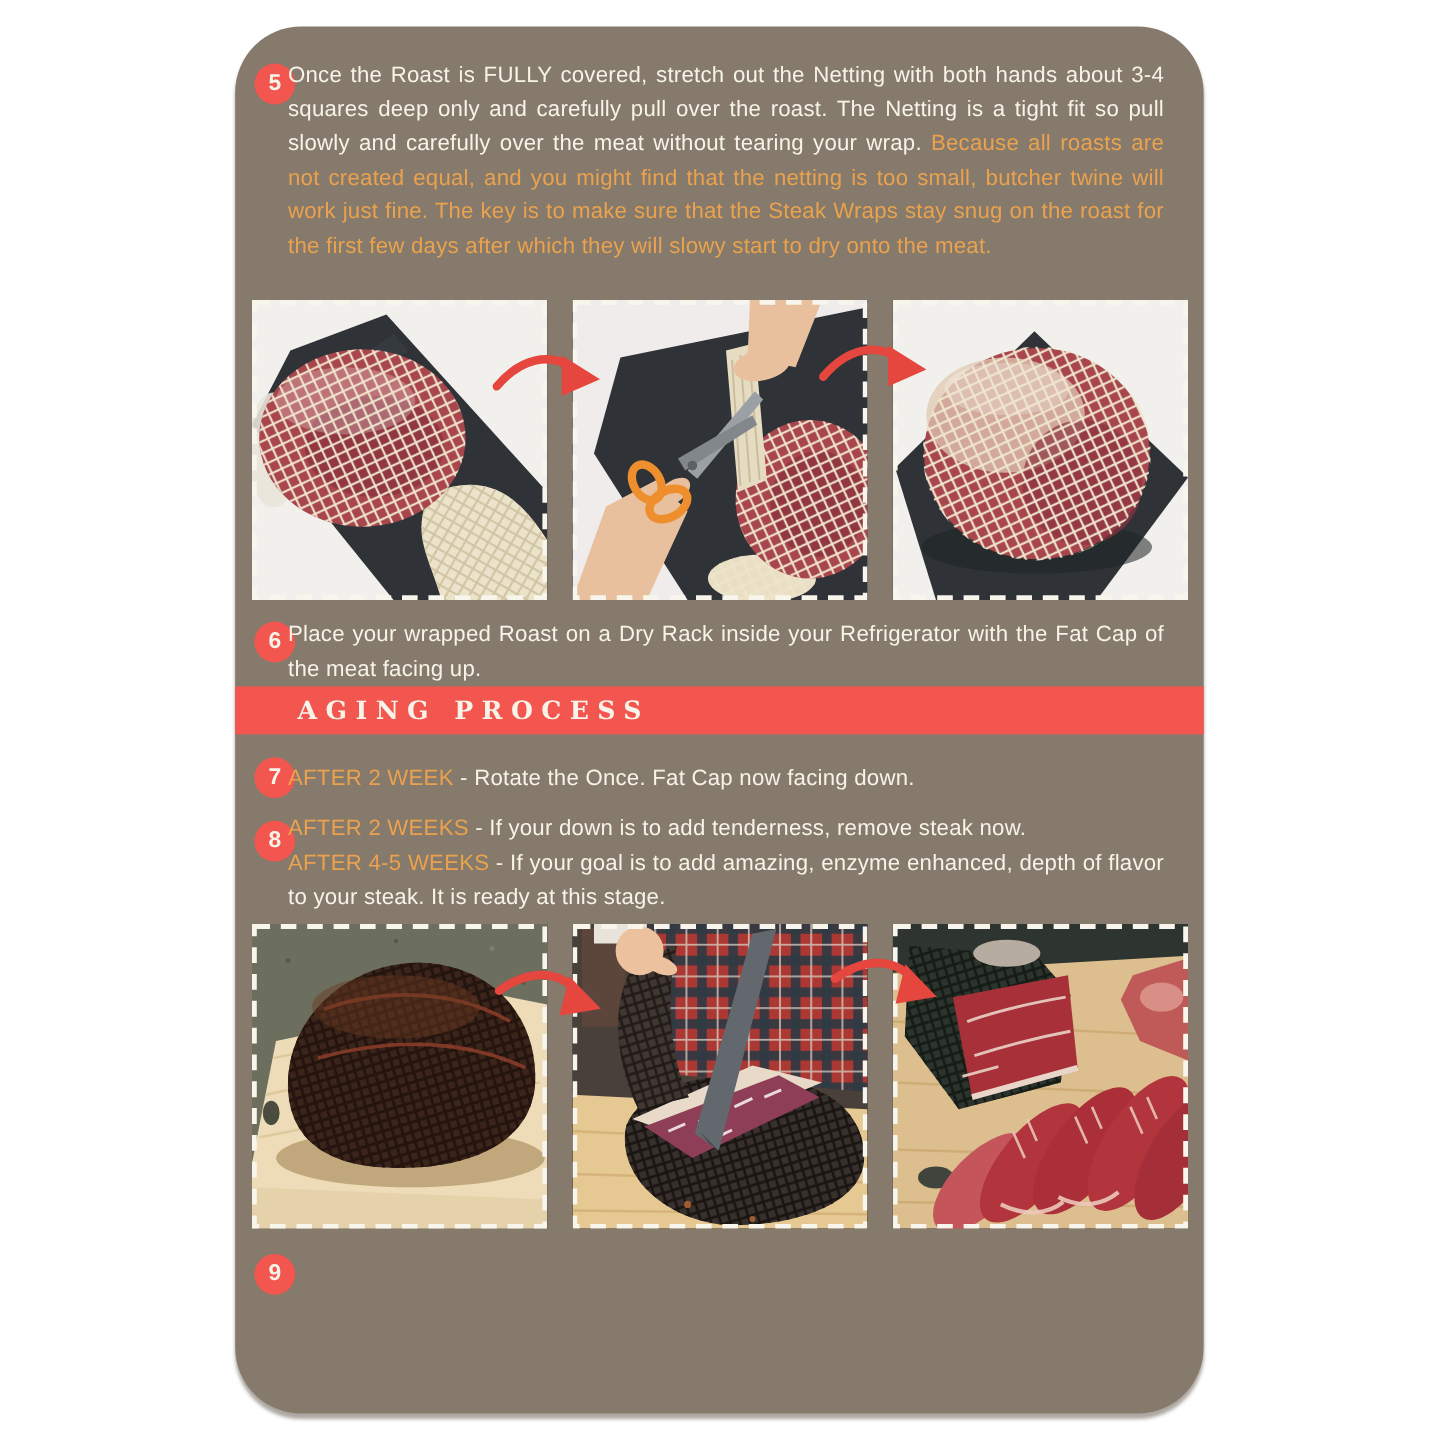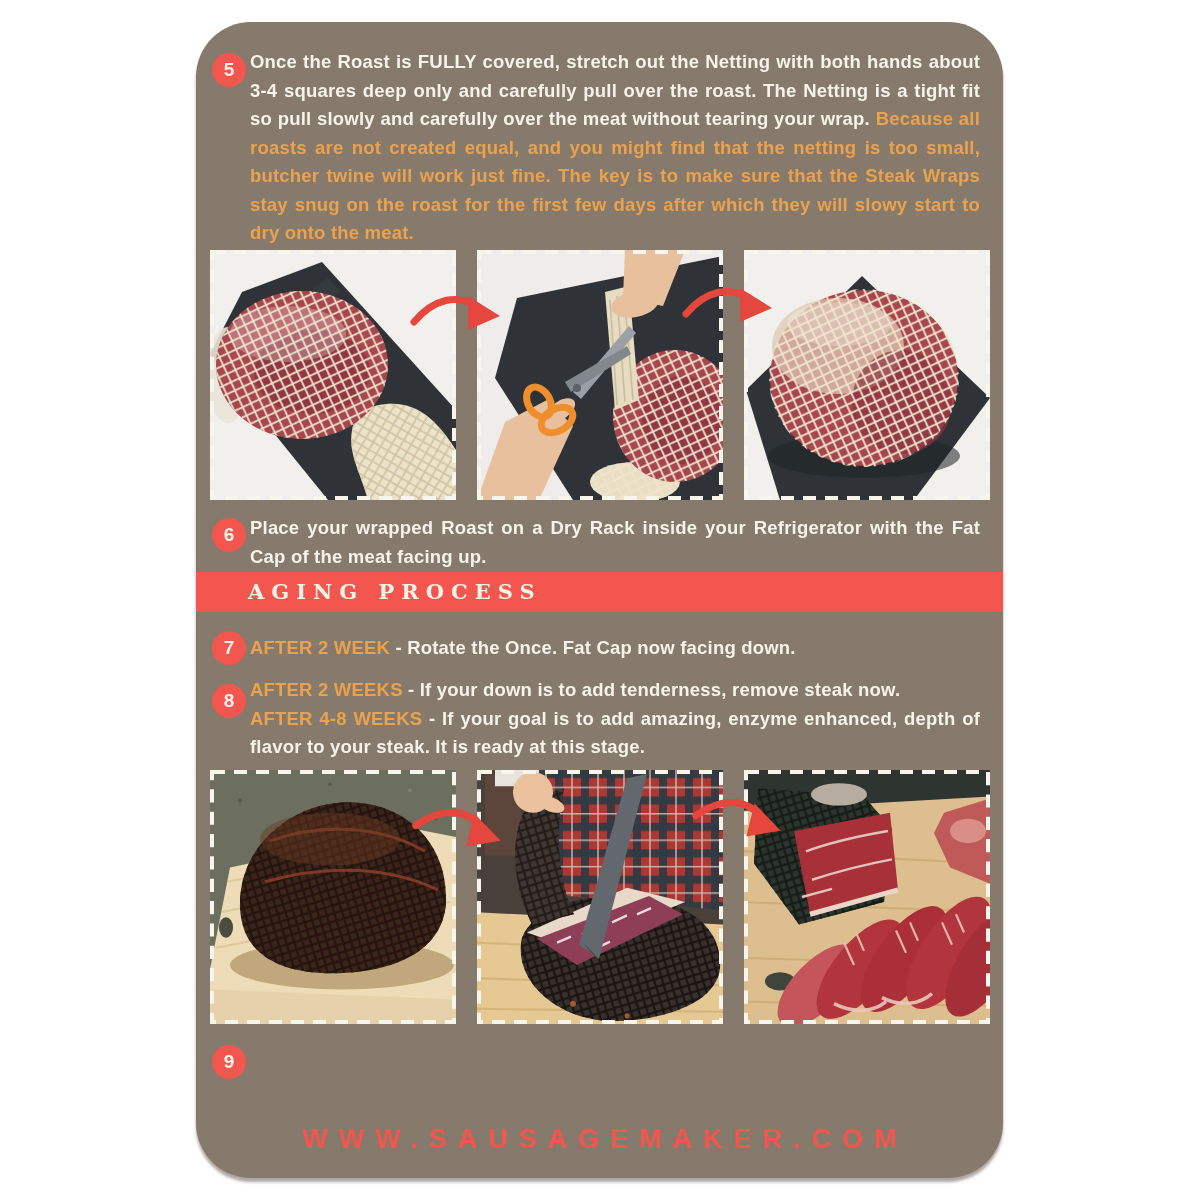--- a/index.html
+++ b/index.html
@@ -16,22 +16,22 @@
     position:absolute;left:196px;top:22px;width:807px;height:1156px;
     background:var(--cardbg);border-radius:55px;
     box-shadow:0 4px 3px rgba(70,60,48,.45);
   }
   .numbadge{
     position:absolute;left:16px;width:34px;height:34px;border-radius:50%;
     background:var(--coral);color:var(--cream);font-weight:700;font-size:19px;
     display:flex;align-items:center;justify-content:center;
   }
   .para{
-    position:absolute;left:54px;width:730px;color:var(--cream);
-    font-weight:700;font-size:18.5px;line-height:28.5px;text-align:justify;
+    position:absolute;left:44px;width:730px;color:var(--cream);
+    font-weight:400;font-size:18.5px;line-height:28.5px;text-align:justify;
     letter-spacing:.2px;
   }
   .orange{color:var(--orange);}
   .banner{
     position:absolute;left:0;top:550px;width:100%;height:40px;
     background:var(--coral);
   }
   .banner-label{
     font-family:"DejaVu Serif","Liberation Serif",serif;font-weight:700;
     color:var(--cream);font-size:21px;letter-spacing:7px;line-height:40px;
@@ -168,21 +168,21 @@
   </div>
   <div class="para" style="top:612px;text-align:left">
     <span class="orange">AFTER 2 WEEK</span><span> - Rotate the Once. Fat Cap now facing down.</span>
   </div>
 
   <div class="numbadge" style="top:662px">
     <span>8</span>
   </div>
   <div class="para" style="top:654px">
     <span class="orange">AFTER 2 WEEKS</span><span> - If your down is to add tenderness, remove steak now.</span><br>
-    <span class="orange">AFTER 4-8 WEEKS</span><span> - If your goal is to add amazing, enzyme enhanced, depth of flavor to your steak. It is ready at this stage.</span>
+    <span class="orange">AFTER 4-5 WEEKS</span><span> - If your goal is to add amazing, enzyme enhanced, depth of flavor to your steak. It is ready at this stage.</span>
   </div>
 
   <div class="photo-row" style="top:748px;height:254px">
 
     <div class="photo" role="img" aria-label="Dark crusted dry aged roast on wooden cutting board">
       <svg viewBox="0 0 246 250" preserveAspectRatio="none" aria-hidden="true">
         <defs>
           <pattern id="crust4" width="11" height="11" patternUnits="userSpaceOnUse" patternTransform="rotate(28)">
             <path d="M0 11 L11 0 M0 0 L11 11" stroke="#20110c" stroke-width="2.4" fill="none"></path>
           </pattern>
@@ -282,17 +282,14 @@
     <svg viewBox="0 0 92 56">
         <path d="M4 34 C24 10 48 6 66 18" fill="none" style="stroke:var(--arrow)" stroke-width="7" stroke-linecap="round"></path>
         <polygon points="58,8 90,28 58,42" style="fill:var(--arrow)"></polygon>
       </svg>
   </div>
 
   <div class="numbadge" style="top:1023px">
     <span>9</span>
   </div>
 
-  <div class="footer">
-    <span>WWW.SAUSAGEMAKER.COM</span>
-  </div>
 
 </div>
 
 </body></html>

